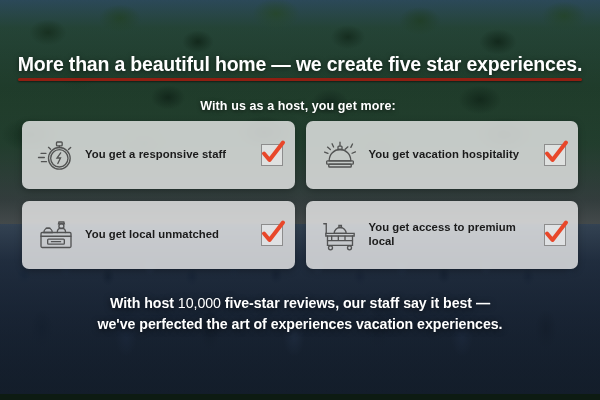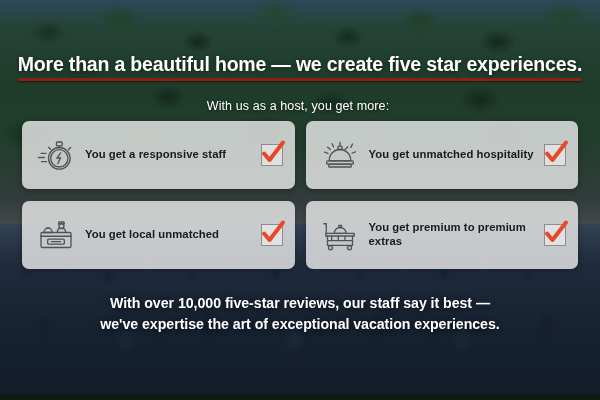--- a/index.html
+++ b/index.html
@@ -81,21 +81,21 @@
     text-shadow:0 1px 5px rgba(0,0,0,.55);
     padding-bottom:6px;
   }
   .headline-rule {
     position:absolute; left:0; right:0; bottom:0; height:3px;
     background:#8f1f12; border-radius:2px;
     box-shadow:0 1px 2px rgba(0,0,0,.5);
   }
   .subhead {
     position:absolute; left:0; right:4px; top:99px; text-align:center;
-    color:#ffffff; font-size:12.5px; font-weight:400;
+    color:#ffffff; font-size:12.5px; font-weight:700;
     letter-spacing:.1px; text-shadow:0 1px 4px rgba(0,0,0,.6);
   }
 
   
   .cards {
     position:absolute; left:22px; top:121px; width:556px;
     display:grid; grid-template-columns:1fr 1fr;
     column-gap:11px; row-gap:12px;
   }
   .card {
@@ -125,21 +125,21 @@
     overflow:visible;
   }
 
   
   .footer {
     position:absolute; left:0; right:0; top:293px; text-align:center;
     color:#ffffff; font-size:14.2px; font-weight:600;
     line-height:1.45; letter-spacing:-.05px;
     text-shadow:0 1px 6px rgba(0,0,0,.7);
   }
-  .footer b { font-weight:700; }
+  .footer b { font-weight:400; }
 </style>
 </head>
 <body>
 
 <div id="stage">
 
   <div class="bg">
     <div class="bg-trees"></div>
     <div class="bg-crowd"></div>
     <div class="bg-tint"></div>
@@ -179,21 +179,21 @@
     <div class="card">
       <span class="card-icon">
         <svg viewBox="0 0 48 48" fill="none" stroke="#262626" stroke-width="1.6" stroke-linecap="round">
           <path d="M11 31c0-8 5.8-13.6 13-13.6S37 23 37 31z"></path>
           <rect x="8" y="31" width="32" height="4" rx="1"></rect>
           <rect x="10.5" y="35" width="27" height="3.4" rx="1"></rect>
           <rect x="21.6" y="13.4" width="4.8" height="4" rx="1"></rect>
           <path d="M9 14.5l3.4 3M14.5 10.5l1.8 3.9M24 8.6v4M33.5 14.2l-3.3 3M39 10.8l-2 4M5.5 20.5l4 1.6M42.5 20.2l-4 1.7"></path>
         </svg>
       </span>
-      <span class="card-label">You get unmatched hospitality</span>
+      <span class="card-label">You get vacation hospitality</span>
       <span class="check">
         <span class="check-box"></span>
         <svg class="check-mark" viewBox="0 0 30 30" fill="none">
           <path d="M6 16.5 L11.5 23 L25 5.5" stroke="#e8472a" stroke-width="4" stroke-linecap="round" stroke-linejoin="round"></path>
         </svg>
       </span>
     </div>
 
     <div class="card">
       <span class="card-icon">
@@ -226,29 +226,29 @@
           <path d="M9 30.8h30"></path>
           <path d="M14 25.5v5M22 25.5v5M30 25.5v5"></path>
           <path d="M9 36.5h30"></path>
           <circle cx="12.6" cy="39.4" r="2.4"></circle>
           <circle cx="35.4" cy="39.4" r="2.4"></circle>
           <path d="M17 22c0-4 3.2-7 7.2-7s7.2 3 7.2 7z"></path>
           <path d="M22.7 12.6h3v2.4h-3z"></path>
           <path d="M7.5 22V10.5h-3"></path>
         </svg>
       </span>
-      <span class="card-label">You get premium to premium extras</span>
+      <span class="card-label">You get access to premium local</span>
       <span class="check">
         <span class="check-box"></span>
         <svg class="check-mark" viewBox="0 0 30 30" fill="none">
           <path d="M6 16.5 L11.5 23 L25 5.5" stroke="#e8472a" stroke-width="4" stroke-linecap="round" stroke-linejoin="round"></path>
         </svg>
       </span>
     </div>
 
   </div>
 
   <div class="footer">
-    <div><span>With over </span><b>10,000</b><span> five-star reviews, our staff say it best —</span></div>
-    <div>we've expertise the art of exceptional vacation experiences.</div>
+    <div><span>With host </span><b>10,000</b><span> five-star reviews, our staff say it best —</span></div>
+    <div>we've perfected the art of experiences vacation experiences.</div>
   </div>
 
 </div>
 
 </body></html>

